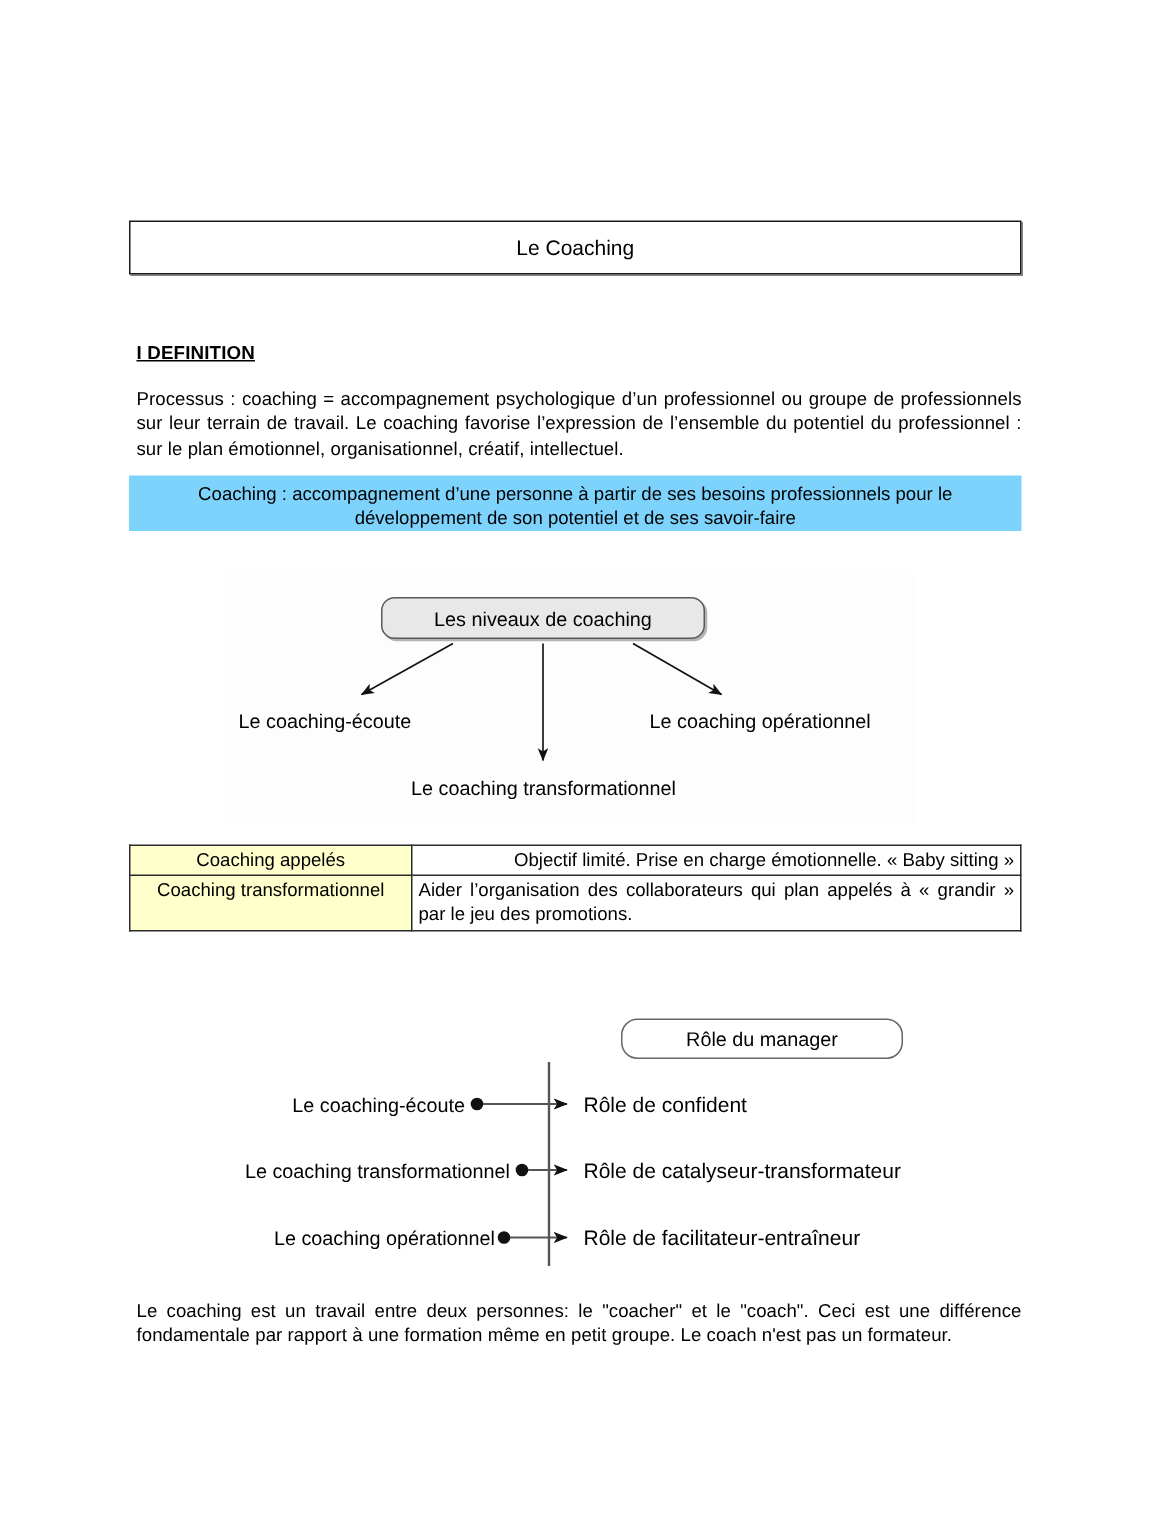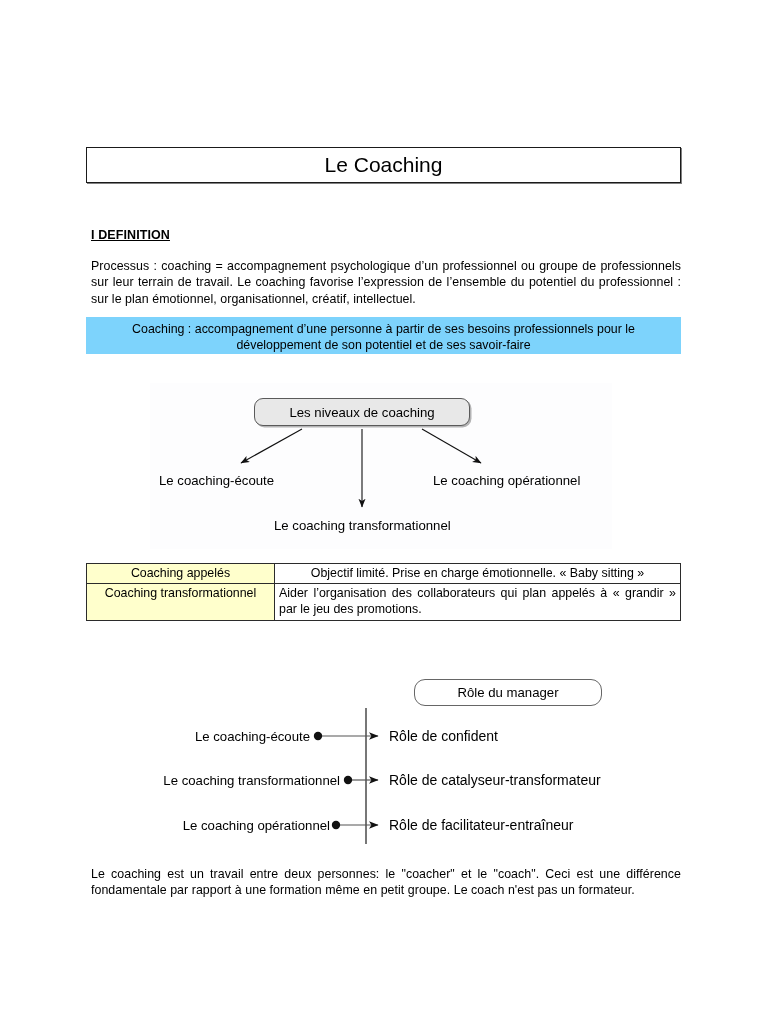--- a/index.html
+++ b/index.html
@@ -44,21 +44,21 @@
     height: 36px;
     border: 1px solid #1a1a1a;
     box-sizing: border-box;
     display: flex;
     align-items: center;
     justify-content: center;
     background: #ffffff;
     box-shadow: 1px 1px 0 #808080;
   }
   .title-box .title-text {
-    font-size: 21px;
+    font-size: 14px;
     line-height: 24px;
   }
 
   
   .section-heading {
     position: absolute;
     left: 91px;
     top: 228px;
     font-size: 12.5px;
     font-weight: bold;
@@ -158,21 +158,21 @@
   }
   .comp-table td.term {
     width: 179px;
     background: #ffffcc;
     text-align: center;
   }
   .comp-table td.desc {
     background: #ffffff;
     text-align: justify;
   }
-  .comp-table td.desc.nojustify { text-align: center; }
+  .comp-table td.desc.nojustify { text-align: right; }
 
   
   .diagram2 {
     position: absolute;
     left: 140px;
     top: 672px;
     width: 490px;
     height: 175px;
   }
   .d2-svg { position: absolute; left: 0; top: 0; }

